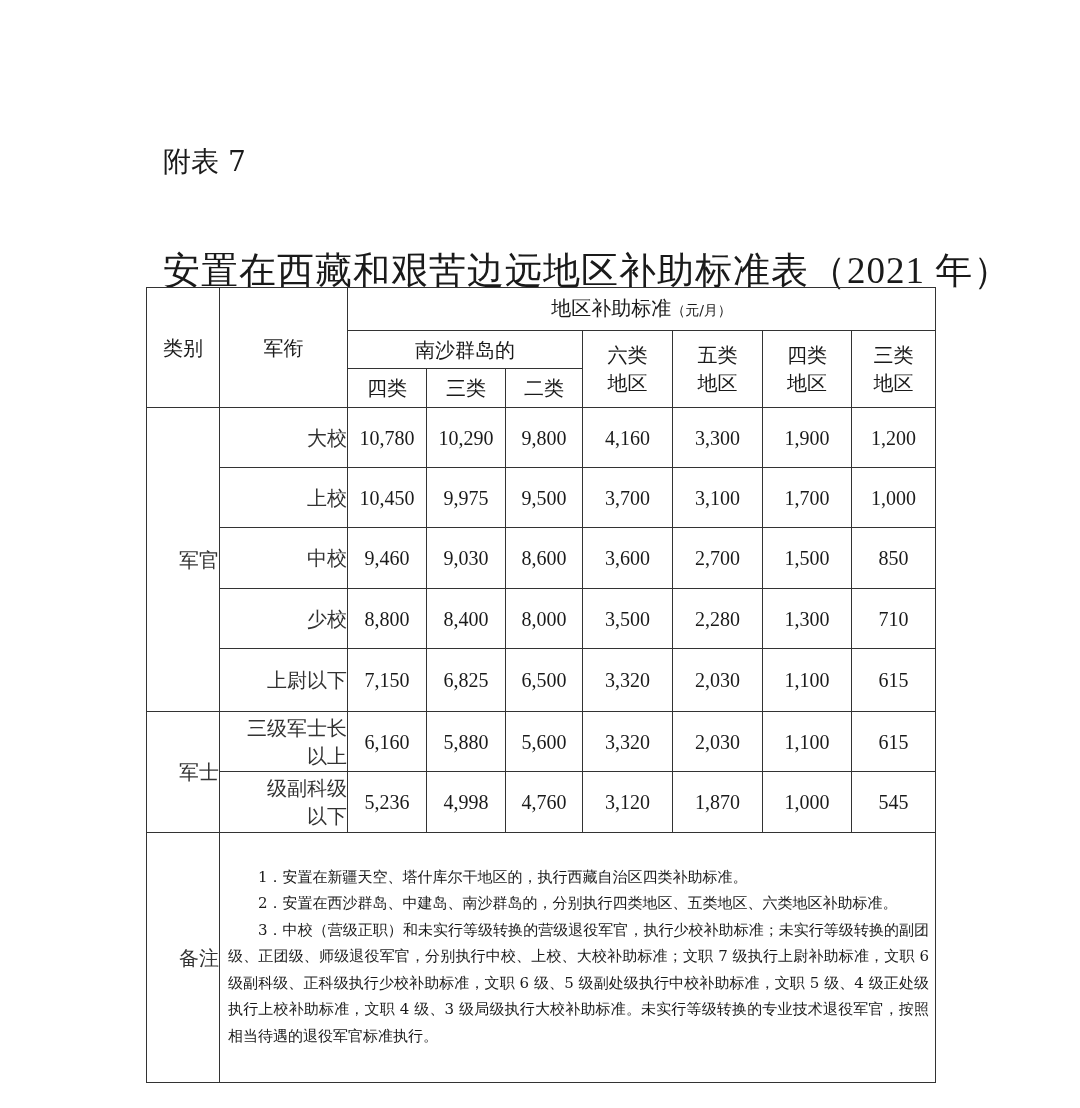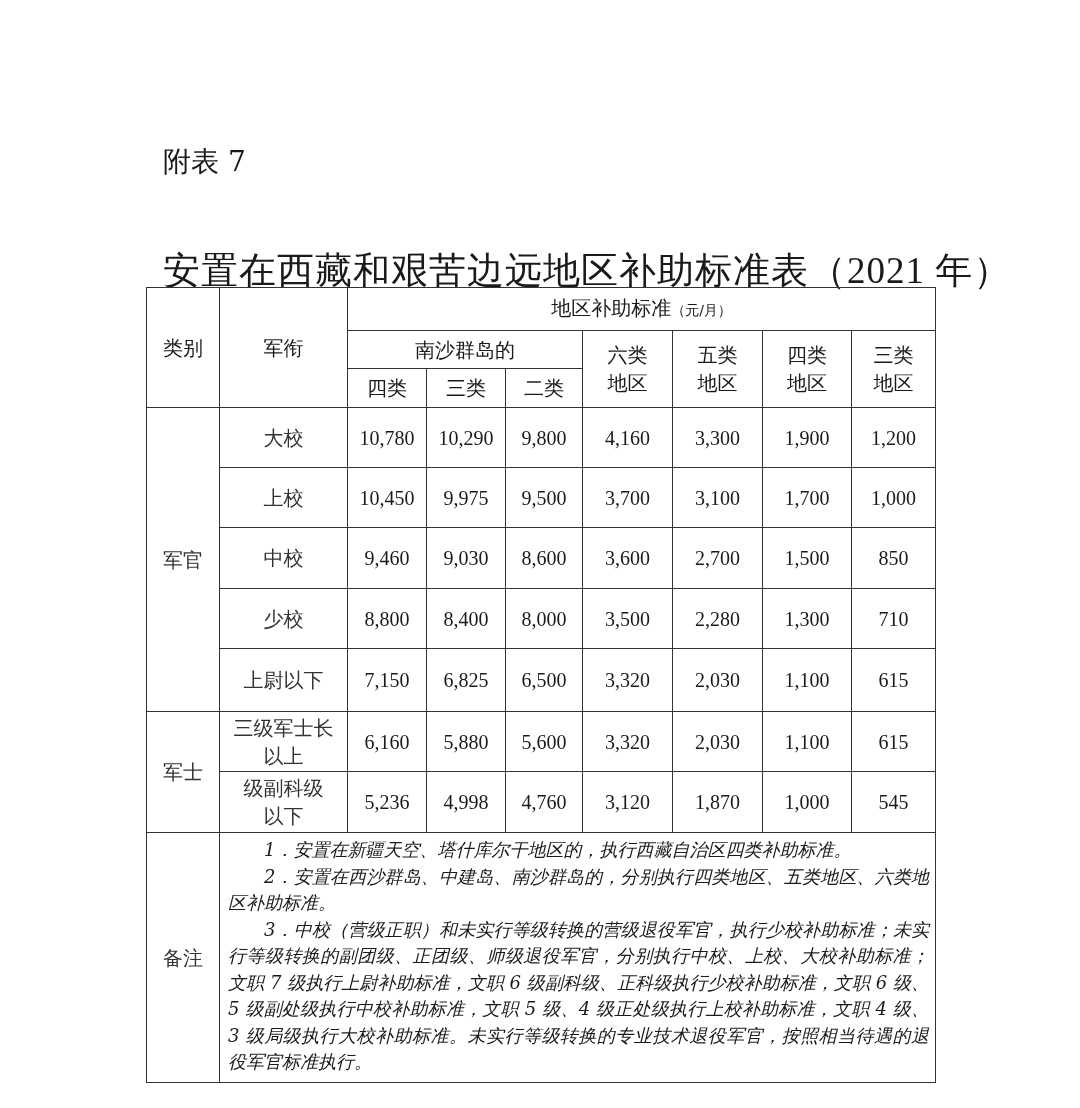--- a/index.html
+++ b/index.html
@@ -9,22 +9,22 @@
   .title { position:absolute; left:163px; top:246px; font-size:37px; letter-spacing:1px;
            font-family:"DejaVu Sans","Liberation Sans",sans-serif; white-space:nowrap; }
   .title .yr { font-family:"Liberation Serif",serif; }
   table { position:absolute; left:146px; top:287px; border-collapse:collapse;
           table-layout:fixed; width:789px; }
   td { border:1.5px solid #333; text-align:center; vertical-align:middle; padding:0;
        font-size:21px; line-height:28px; }
   .hdr { font-family:"DejaVu Sans","Liberation Sans",sans-serif; font-size:20px; }
   .num { font-family:"Liberation Serif",serif; font-size:20px; }
   .small { font-size:14px;text-align:center; }
-  .rank { font-family:"DejaVu Sans","Liberation Sans",sans-serif; font-size:20px; color:#333; }
-  .remarks { text-align:left; padding:4px 6px 6px 8px; font-size:18px; line-height:26.5px;font-style:italic; }
+  .rank { font-family:"DejaVu Sans","Liberation Sans",sans-serif; font-size:20px; color:#333;text-align:right; }
+  .remarks { text-align:left; padding:4px 6px 6px 8px; font-size:15px; line-height:26.5px; }
   .remarks p { margin:0; text-indent:2em; text-align:justify; }
 </style>
 </head>
 <body>
 
 <div class="appendix">附表 7</div>
 <div class="title"><span>安置在西藏和艰苦边远地区补助标准表</span><span class="yr">（2021 年）</span></div>
 
 <table>
   <colgroup>

